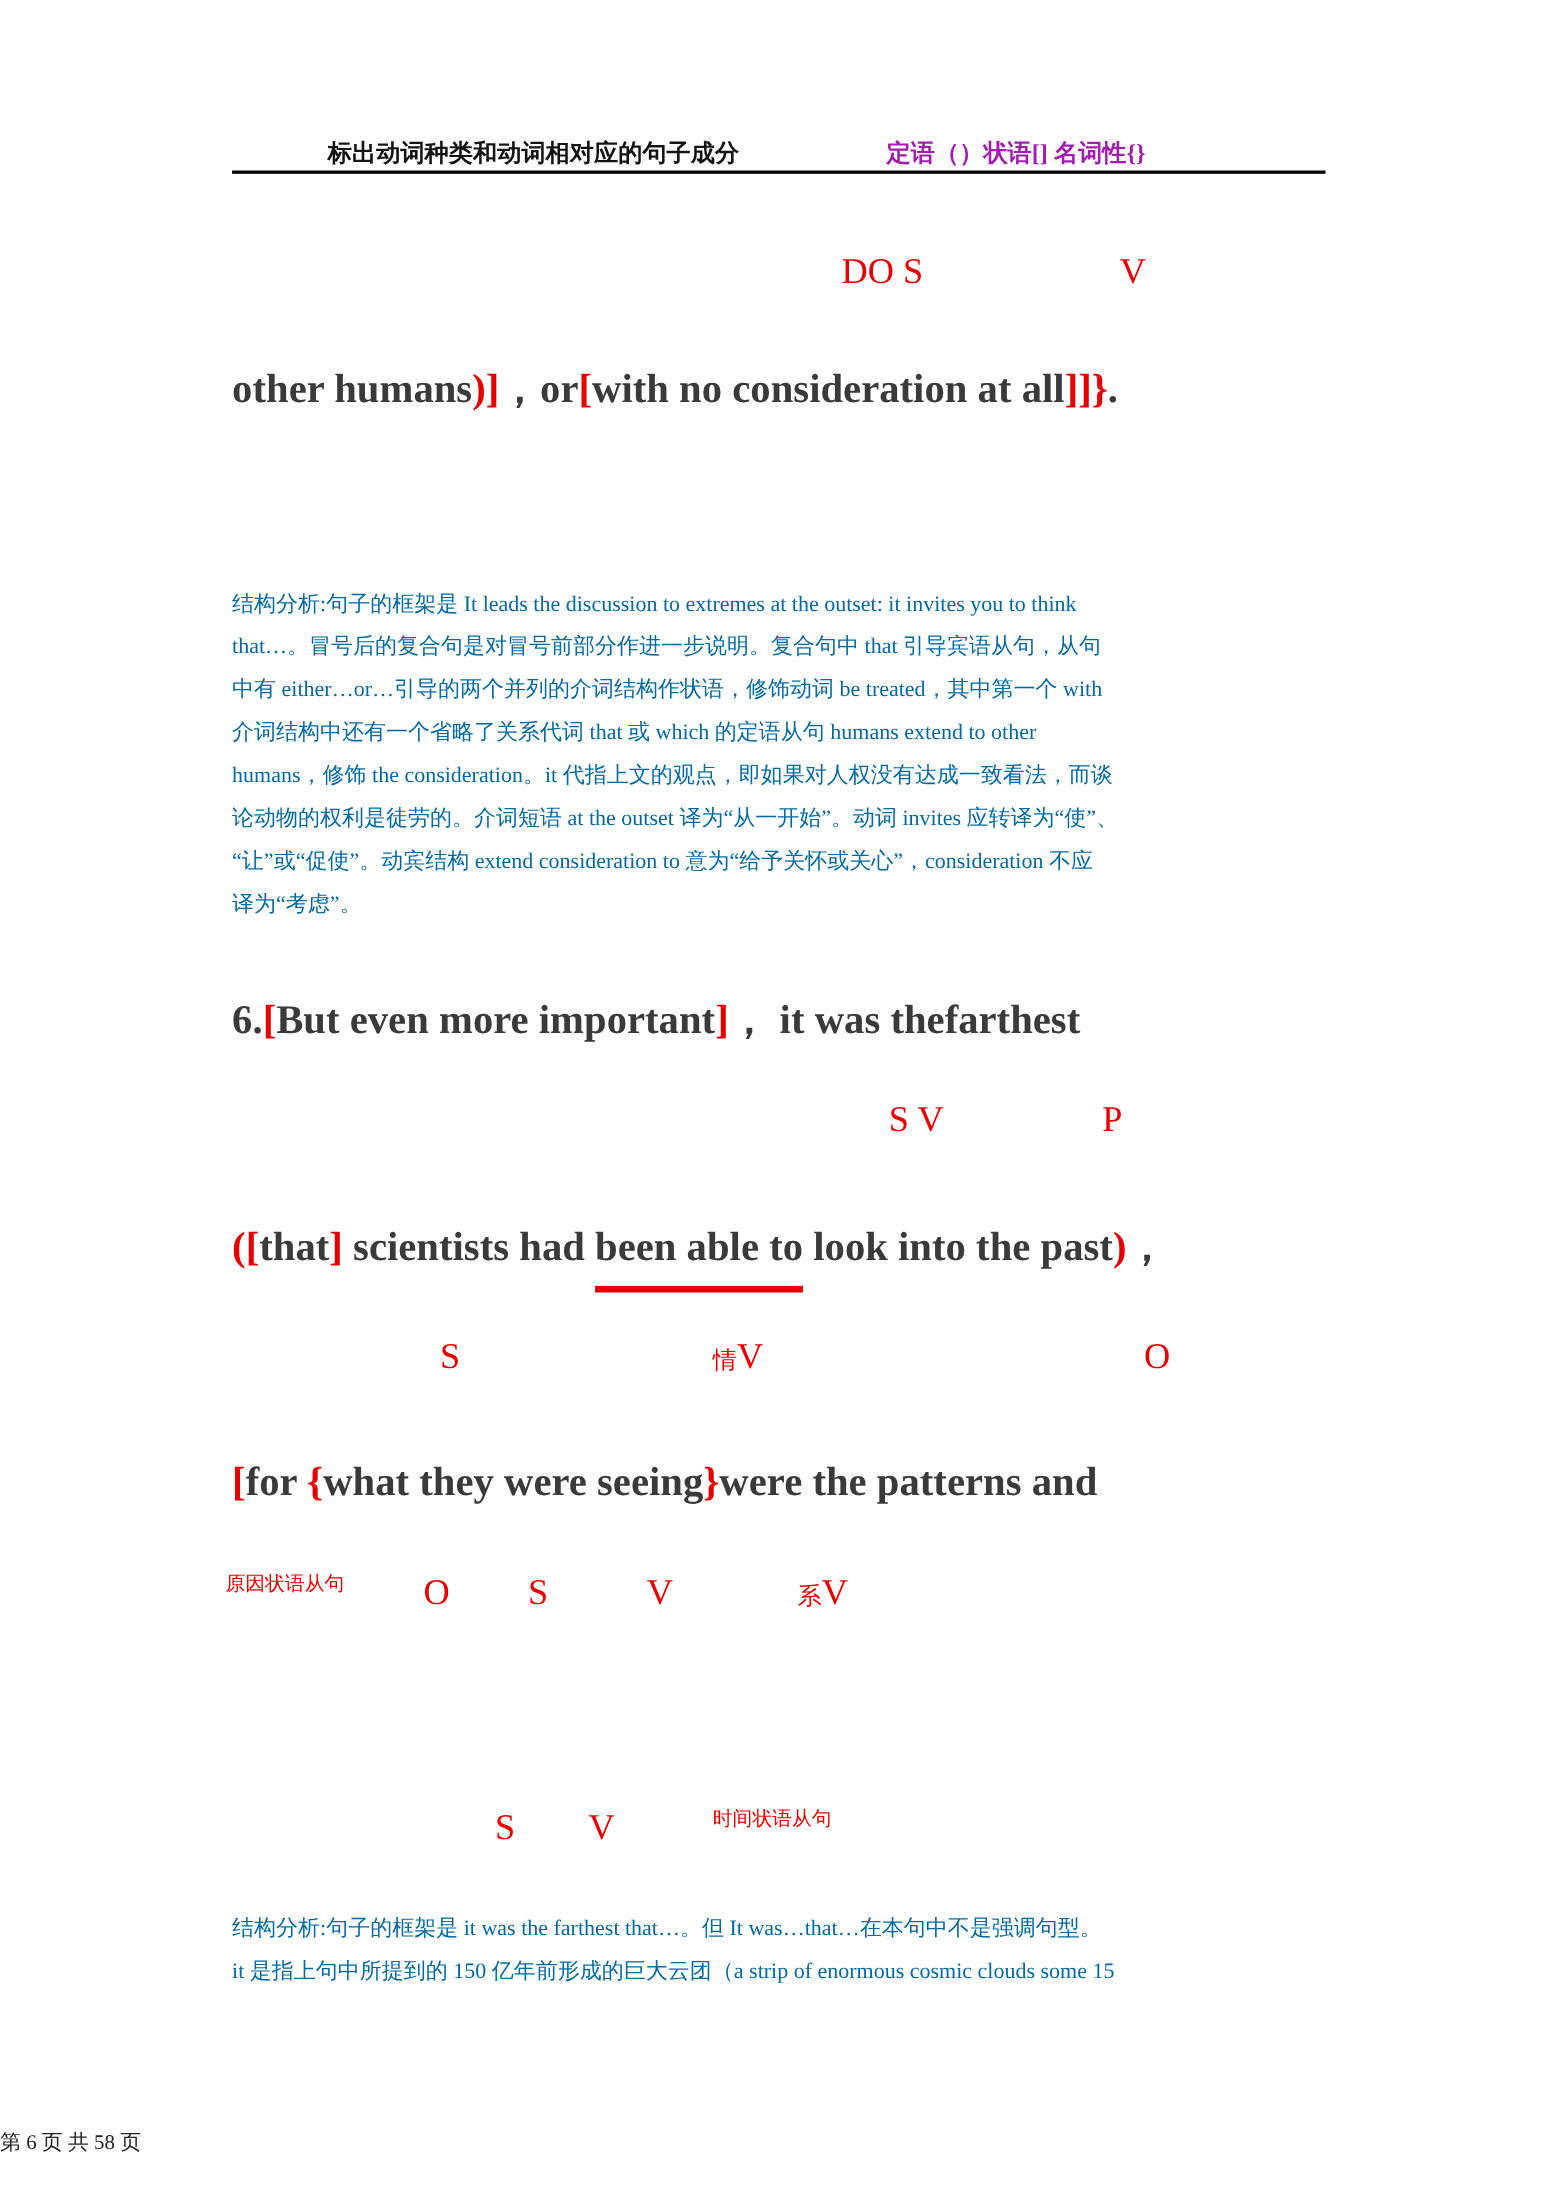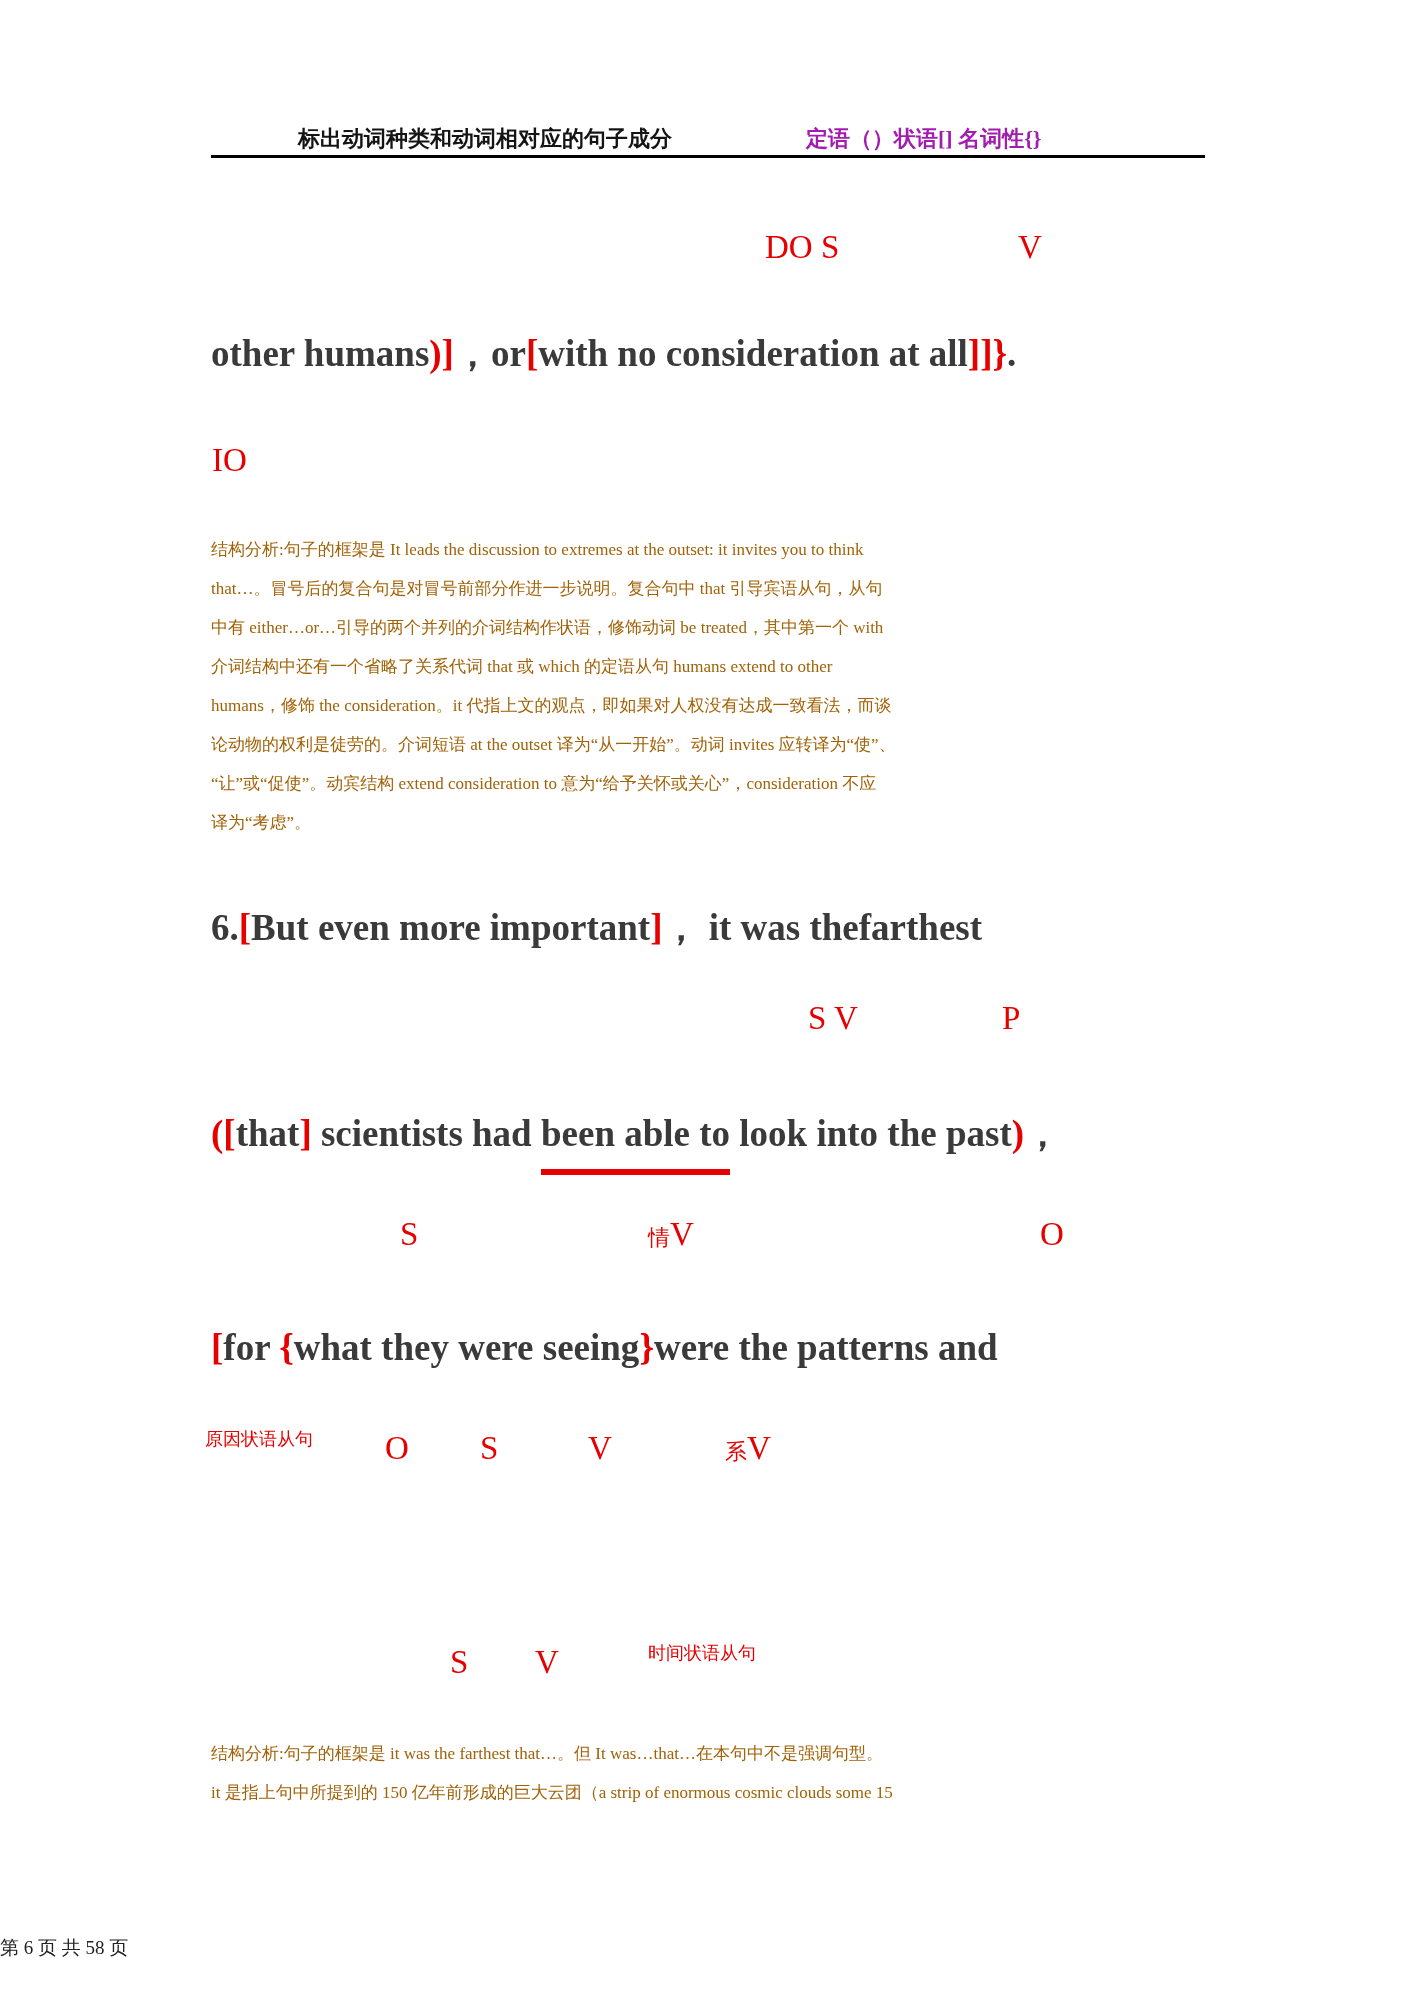--- a/index.html
+++ b/index.html
@@ -16,21 +16,21 @@
   .ann-row{position:absolute;left:0;top:0;width:100%;height:44px;}
   .ann{position:absolute;top:0;color:#e60000;font-size:33px;white-space:pre;line-height:1.1;}
   .ann .cn, .ann.cn{font-size:18px;}
   .ann .cn-sm{font-size:22px;}
   
   .sent{position:absolute;left:211px;font-size:37px;font-weight:bold;color:#3a3a3a;white-space:pre;line-height:1.2;}
   .sent .c-ink{color:#3a3a3a;}
   .sent .c-red{color:#e60000;}
   .sent .u{border-bottom:6px solid #e60000;padding-bottom:15px;}
   
-  .para{position:absolute;left:211px;font-size:17px;color:#a16207;line-height:39px;white-space:pre;}
+  .para{position:absolute;left:211px;font-size:20px;color:#0369a1;line-height:39px;white-space:pre;}
   .para .para-line{white-space:pre;}
   
   .footer{position:absolute;left:0;top:1891px;width:100%;text-align:left;font-size:19px;color:#222222;}
 </style>
 </head>
 <body>
 
 <div class="page">
 
   <div>
@@ -39,23 +39,20 @@
     <div class="rule"></div>
   </div>
 
   <div class="ann-row" style="top:185px">
     <span class="ann" style="left:765px">DO S</span>
     <span class="ann" style="left:1018px">V</span>
   </div>
 
   <div class="sent" style="top:288px"><span class="c-ink">other humans</span><span class="c-red">)]</span><span class="c-ink">，</span><span class="c-ink">or</span><span class="c-red">[</span><span class="c-ink">with no consideration at all</span><span class="c-red">]]}</span><span class="c-ink">.</span></div>
 
-  <div class="ann-row" style="top:398px">
-    <span class="ann" style="left:212px">IO</span>
-  </div>
 
   <div class="para" style="top:486px"><div class="para-line">结构分析:句子的框架是 It leads the discussion to extremes at the outset: it invites you to think</div><div class="para-line">that…。冒号后的复合句是对冒号前部分作进一步说明。复合句中 that 引导宾语从句，从句</div><div class="para-line">中有 either…or…引导的两个并列的介词结构作状语，修饰动词 be treated，其中第一个 with</div><div class="para-line">介词结构中还有一个省略了关系代词 that 或 which 的定语从句 humans extend to other</div><div class="para-line">humans，修饰 the consideration。it 代指上文的观点，即如果对人权没有达成一致看法，而谈</div><div class="para-line">论动物的权利是徒劳的。介词短语 at the outset 译为“从一开始”。动词 invites 应转译为“使”、</div><div class="para-line">“让”或“促使”。动宾结构 extend consideration to 意为“给予关怀或关心”，consideration 不应</div><div class="para-line">译为“考虑”。</div></div>
 
   <div class="sent" style="top:862px"><span class="c-ink">6.</span><span class="c-red">[</span><span class="c-ink">But even more important</span><span class="c-red">]</span><span class="c-ink">，</span><span class="c-ink"> it was thefarthest</span></div>
 
   <div class="ann-row" style="top:956px">
     <span class="ann" style="left:808px">S V</span>
     <span class="ann" style="left:1002px">P</span>
   </div>
 

